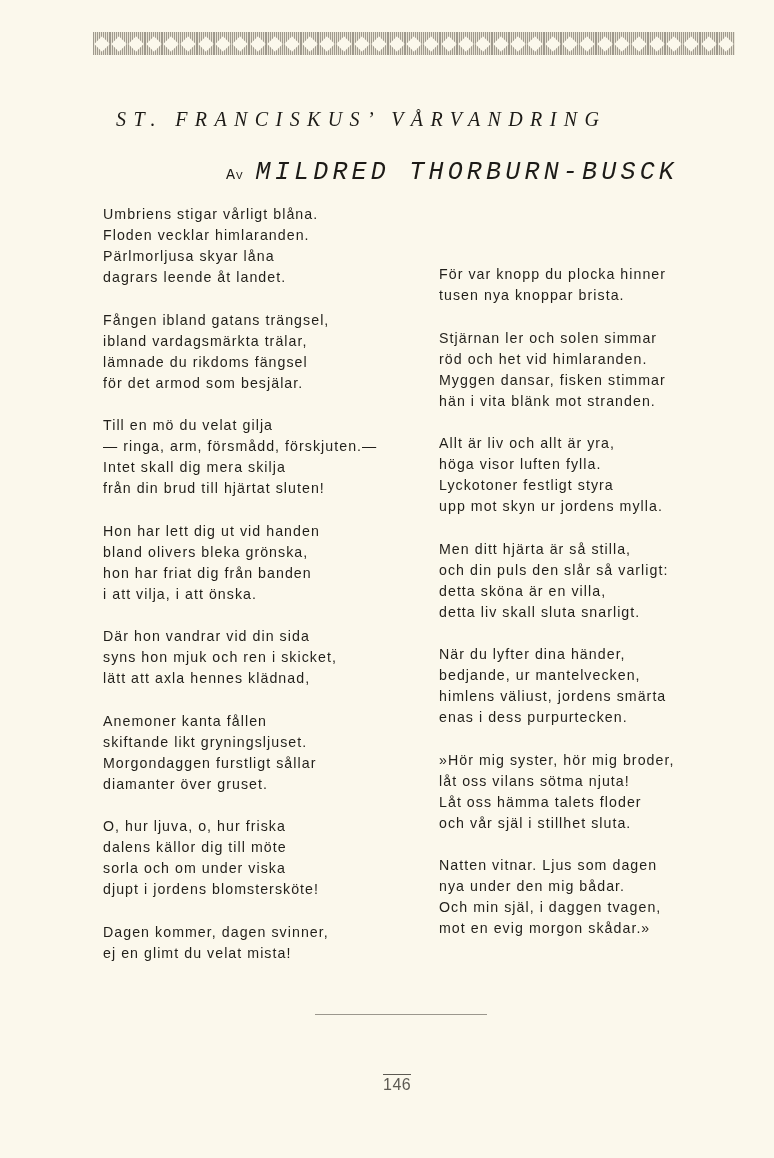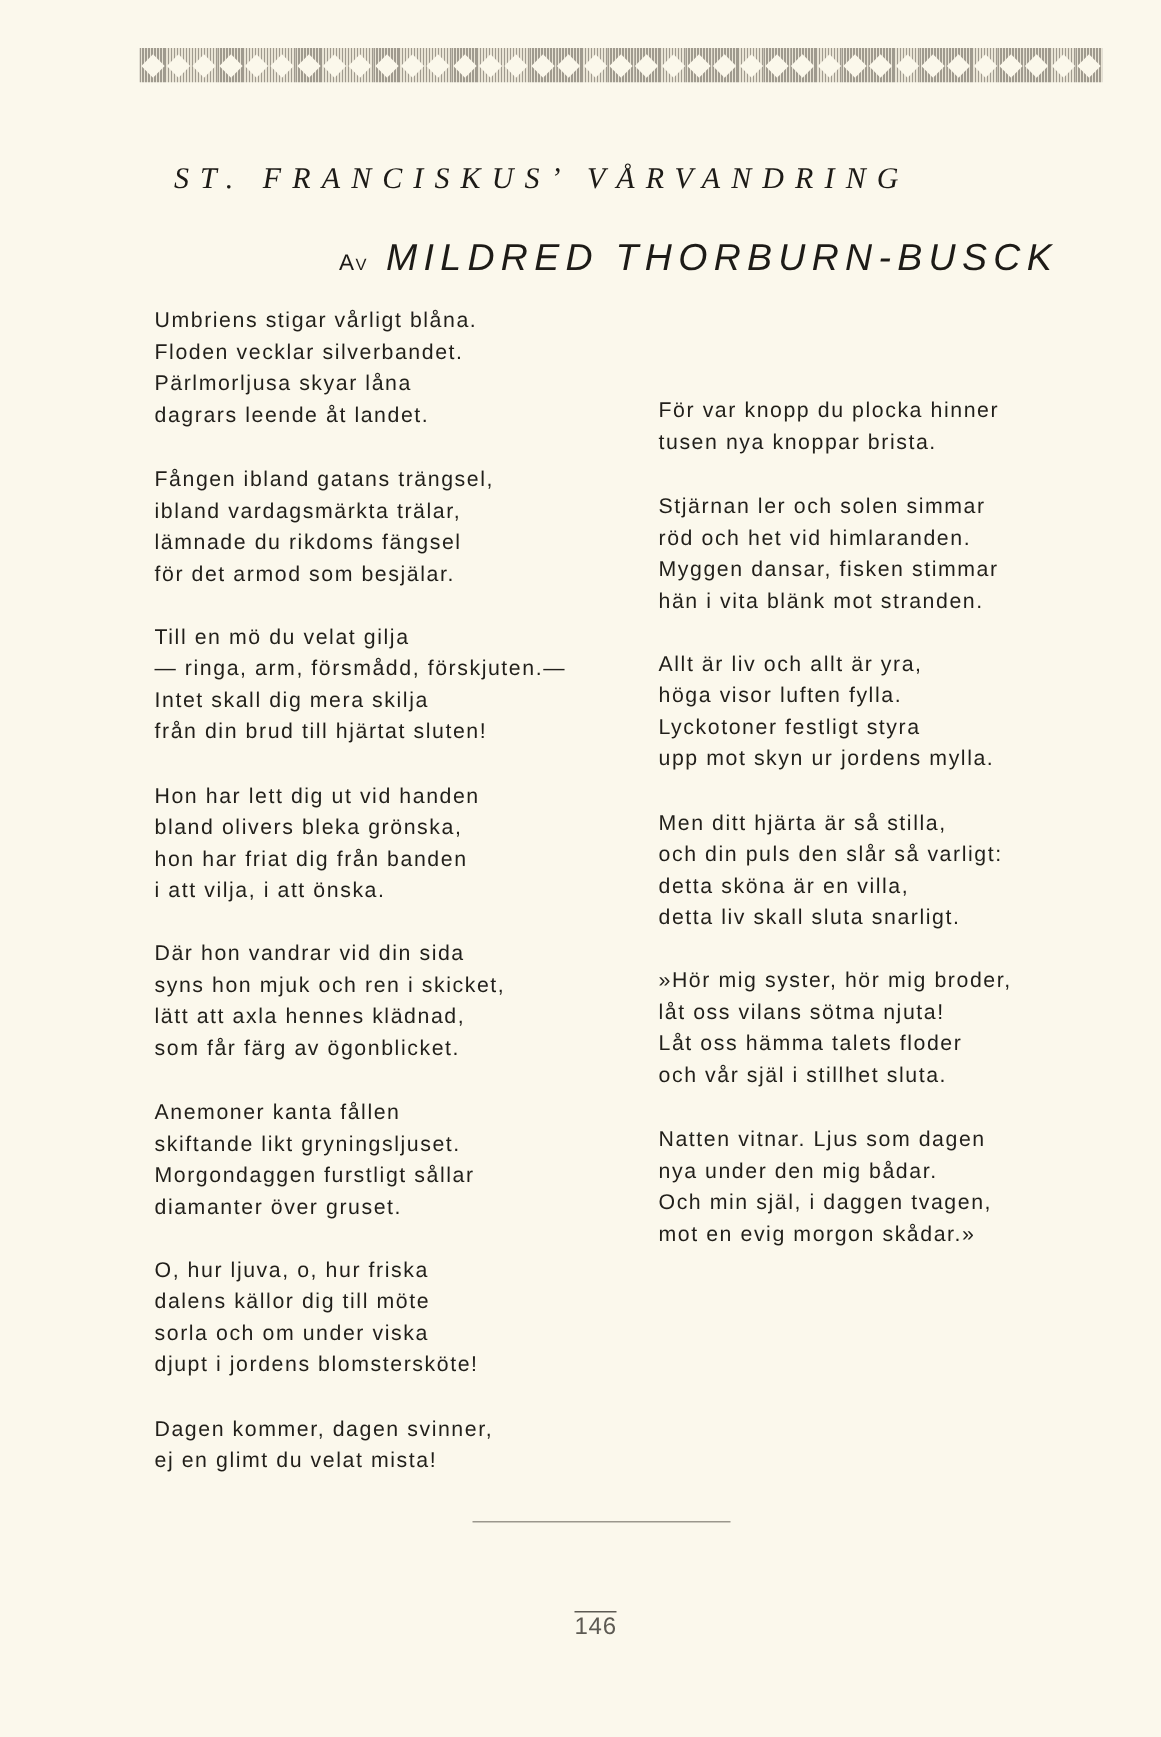--- a/index.html
+++ b/index.html
@@ -25,21 +25,21 @@
     transform:translate(-50%,-50%) rotate(45deg);
   }
   .title {
     position:absolute; left:116px; top:108px; width:640px;
     font-family:"Liberation Serif", "DejaVu Serif", serif;
     font-style:italic; font-size:20px; letter-spacing:7.4px;
     color:#1d1b17; white-space:nowrap; margin:0; font-weight:normal;
   }
   .byline {
     position:absolute; left:226px; top:158px;
-    font-family:Liberation Sans, sans-serif;
+    font-family:Liberation Mono, monospace;
     white-space:nowrap; color:#1d1b17;
   }
   .byline .av { font-size:15px; letter-spacing:1px; margin-right:12px; font-variant:small-caps; }
   .byline .author { font-style:italic; font-size:25px; letter-spacing:4.2px; }
   .col {
     position:absolute; font-size:14.2px; letter-spacing:1.05px; line-height:21px;
     color:#211f1a;
   }
   .col.left { left:103px; top:204px; }
   .col.right { left:439px; top:216px;margin-top:48px; }
@@ -101,21 +101,21 @@
 
 <h1 class="title">ST. FRANCISKUS’ VÅRVANDRING</h1>
 
 <div class="byline">
   <span class="av">Av</span><span class="author">MILDRED THORBURN-BUSCK</span>
 </div>
 
 <div class="col left">
   <div class="stanza">
     <span class="line">Umbriens stigar vårligt blåna.</span>
-    <span class="line">Floden vecklar silverbandet.</span>
+    <span class="line">Floden vecklar himlaranden.</span>
     <span class="line">Pärlmorljusa skyar låna</span>
     <span class="line">dagrars leende åt landet.</span>
   </div>
   <div class="stanza">
     <span class="line">Fången ibland gatans trängsel,</span>
     <span class="line">ibland vardagsmärkta trälar,</span>
     <span class="line">lämnade du rikdoms fängsel</span>
     <span class="line">för det armod som besjälar.</span>
   </div>
   <div class="stanza">
@@ -127,21 +127,20 @@
   <div class="stanza">
     <span class="line">Hon har lett dig ut vid handen</span>
     <span class="line">bland olivers bleka grönska,</span>
     <span class="line">hon har friat dig från banden</span>
     <span class="line">i att vilja, i att önska.</span>
   </div>
   <div class="stanza">
     <span class="line">Där hon vandrar vid din sida</span>
     <span class="line">syns hon mjuk och ren i skicket,</span>
     <span class="line">lätt att axla hennes klädnad,</span>
-    <span class="line">som får färg av ögonblicket.</span>
   </div>
   <div class="stanza">
     <span class="line">Anemoner kanta fållen</span>
     <span class="line">skiftande likt gryningsljuset.</span>
     <span class="line">Morgondaggen furstligt sållar</span>
     <span class="line">diamanter över gruset.</span>
   </div>
   <div class="stanza">
     <span class="line">O, hur ljuva, o, hur friska</span>
     <span class="line">dalens källor dig till möte</span>
@@ -171,20 +170,26 @@
     <span class="line">Lyckotoner festligt styra</span>
     <span class="line">upp mot skyn ur jordens mylla.</span>
   </div>
   <div class="stanza">
     <span class="line">Men ditt hjärta är så stilla,</span>
     <span class="line">och din puls den slår så varligt:</span>
     <span class="line">detta sköna är en villa,</span>
     <span class="line">detta liv skall sluta snarligt.</span>
   </div>
   <div class="stanza">
+    <span class="line">När du lyfter dina händer,</span>
+    <span class="line">bedjande, ur mantelvecken,</span>
+    <span class="line">himlens väliust, jordens smärta</span>
+    <span class="line">enas i dess purpurtecken.</span>
+  </div>
+  <div class="stanza">
     <span class="line">»Hör mig syster, hör mig broder,</span>
     <span class="line">låt oss vilans sötma njuta!</span>
     <span class="line">Låt oss hämma talets floder</span>
     <span class="line">och vår själ i stillhet sluta.</span>
   </div>
   <div class="stanza">
     <span class="line">Natten vitnar. Ljus som dagen</span>
     <span class="line">nya under den mig bådar.</span>
     <span class="line">Och min själ, i daggen tvagen,</span>
     <span class="line">mot en evig morgon skådar.»</span>

